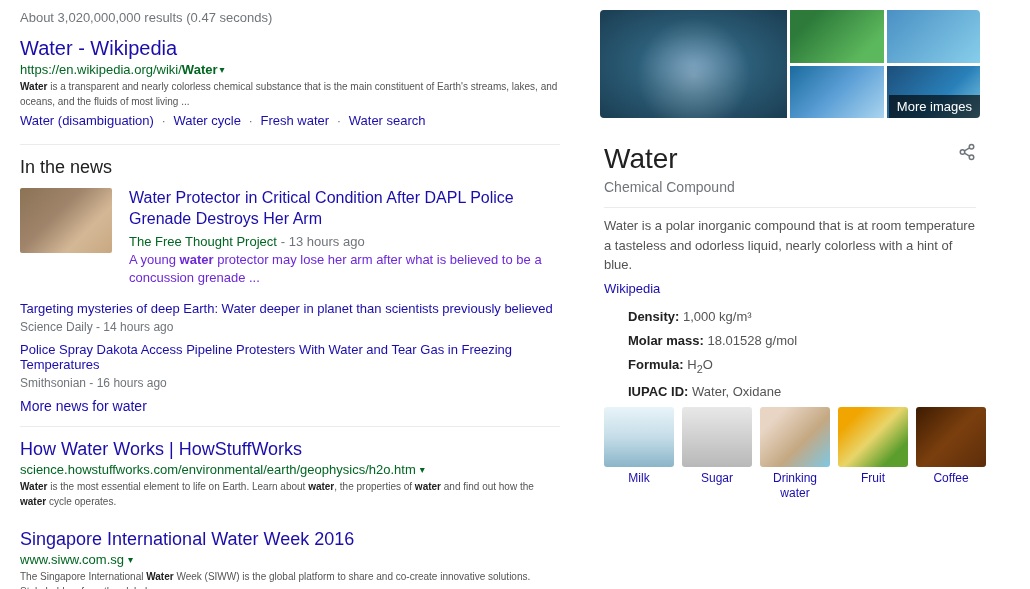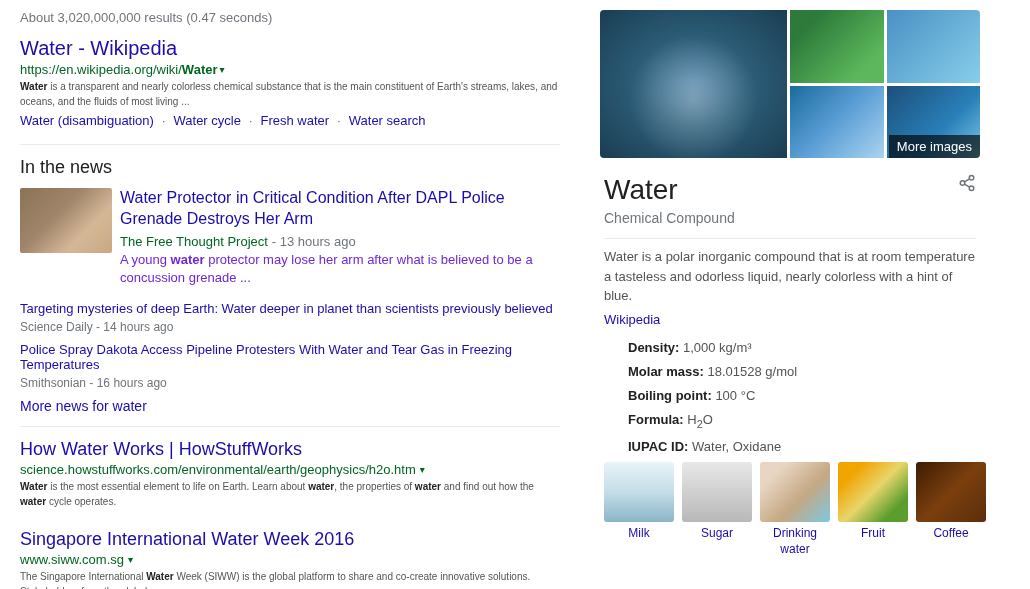--- a/index.html
+++ b/index.html
@@ -24,21 +24,21 @@
     .related-links { font-size: 13px; color: #70757a; }
     .related-links a { color: #1a0dab; text-decoration: none; }
     .related-sep { margin: 0 4px; color: #70757a; }
     
     
     .divider { border: none; border-top: 1px solid #ebebeb; margin: 12px 0; }
     
     
     .section-title { font-size: 18px; color: #212121; margin-bottom: 10px; }
     
-    .news-item { display: flex; gap: 8px; margin-bottom: 14px; }
+    .news-item { display: flex; gap: 17px; margin-bottom: 14px; }
     .news-img { width: 92px; height: 65px; background: #ccc; flex-shrink: 0; object-fit: cover; border-radius: 2px; overflow: hidden; }
     .news-img-inner { width: 100%; height: 100%; background: linear-gradient(135deg, #8B7355 0%, #A0846B 40%, #D4B896 70%, #C8A882 100%); }
     .news-content { flex: 1; }
     .news-title { font-size: 16px; color: #1a0dab; text-decoration: none; line-height: 1.3; display: block; margin-bottom: 3px; }
     .news-source { color: #006621; font-size: 13px; }
     .news-time { color: #70757a; font-size: 13px; }
     .news-snippet { color: #6d28d9; font-size: 13px; line-height: 1.4; margin-top: 2px; }
     .news-snippet b { font-weight: bold; }
     
     .news-link { display: block; font-size: 13px; color: #1a0dab; text-decoration: none; margin-bottom: 4px; }
@@ -47,21 +47,21 @@
     .more-news { color: #1a0dab; font-size: 14px; text-decoration: none; display: block; margin-top: 6px; }
     
     
     .search-result { margin-bottom: 20px; }
     .search-result .result-title { font-size: 18px; }
     .result-url-line { color: #006621; font-size: 13px; display: flex; align-items: center; gap: 4px; margin-bottom: 2px; }
     
     
     .right-col { width: 380px; margin-left: 20px; flex-shrink: 0; }
     
-    .image-grid { display: grid; grid-template-columns: 2fr 1fr 1fr; grid-template-rows: 1fr 1fr; gap: 3px; height: 148px; margin-bottom: 16px; border-radius: 4px; overflow: hidden; position: relative; }
+    .image-grid { display: grid; grid-template-columns: 2fr 1fr 1fr; grid-template-rows: 1fr 1fr; gap: 3px; height: 108px; margin-bottom: 25px; border-radius: 4px; overflow: hidden; position: relative; }
     
     .img-cell { background: #b0c8d8; overflow: hidden; }
     .img-cell-1 { grid-row: 1 / 3; background: radial-gradient(ellipse at center, #4a7fa5 0%, #2d5f7a 40%, #1a3d52 100%); position: relative; }
     .img-cell-1::after { content: ''; position: absolute; inset: 0; background: radial-gradient(circle at 50% 60%, rgba(255,255,255,0.3) 0%, transparent 50%); }
     .img-cell-2 { background: linear-gradient(135deg, #2d7a3a 20%, #5cb85c 80%); }
     .img-cell-3 { background: linear-gradient(135deg, #4a90c4 0%, #87ceeb 100%); }
     .img-cell-4 { background: linear-gradient(135deg, #1a6b9e 0%, #5b9fd6 50%, #aad4ef 100%); }
     .img-cell-5 { background: linear-gradient(135deg, #1d4e7a 0%, #2980b9 60%, #7ec8e3 100%); }
     
     .more-images-overlay { position: absolute; bottom: 0; right: 0; background: rgba(0,0,0,0.65); color: #fff; font-size: 13px; padding: 4px 8px; }
@@ -212,23 +212,20 @@
       <a class="kp-source" href="#">Wikipedia</a>
 
       <div class="kp-facts">
         <div class="kp-fact">
           <span class="kp-fact-label">Density:</span> 1,000 kg/m³
         </div>
         <div class="kp-fact">
           <span class="kp-fact-label">Molar mass:</span> 18.01528 g/mol
         </div>
         <div class="kp-fact">
-          <span class="kp-fact-label">Boiling point:</span> 100 °C
-        </div>
-        <div class="kp-fact">
           <span class="kp-fact-label">Formula:</span> H<sub>2</sub>O
         </div>
         <div class="kp-fact">
           <span class="kp-fact-label">IUPAC ID:</span> Water, Oxidane
         </div>
       </div>
 
 
       <div class="pas-items">
         <div class="pas-item">

